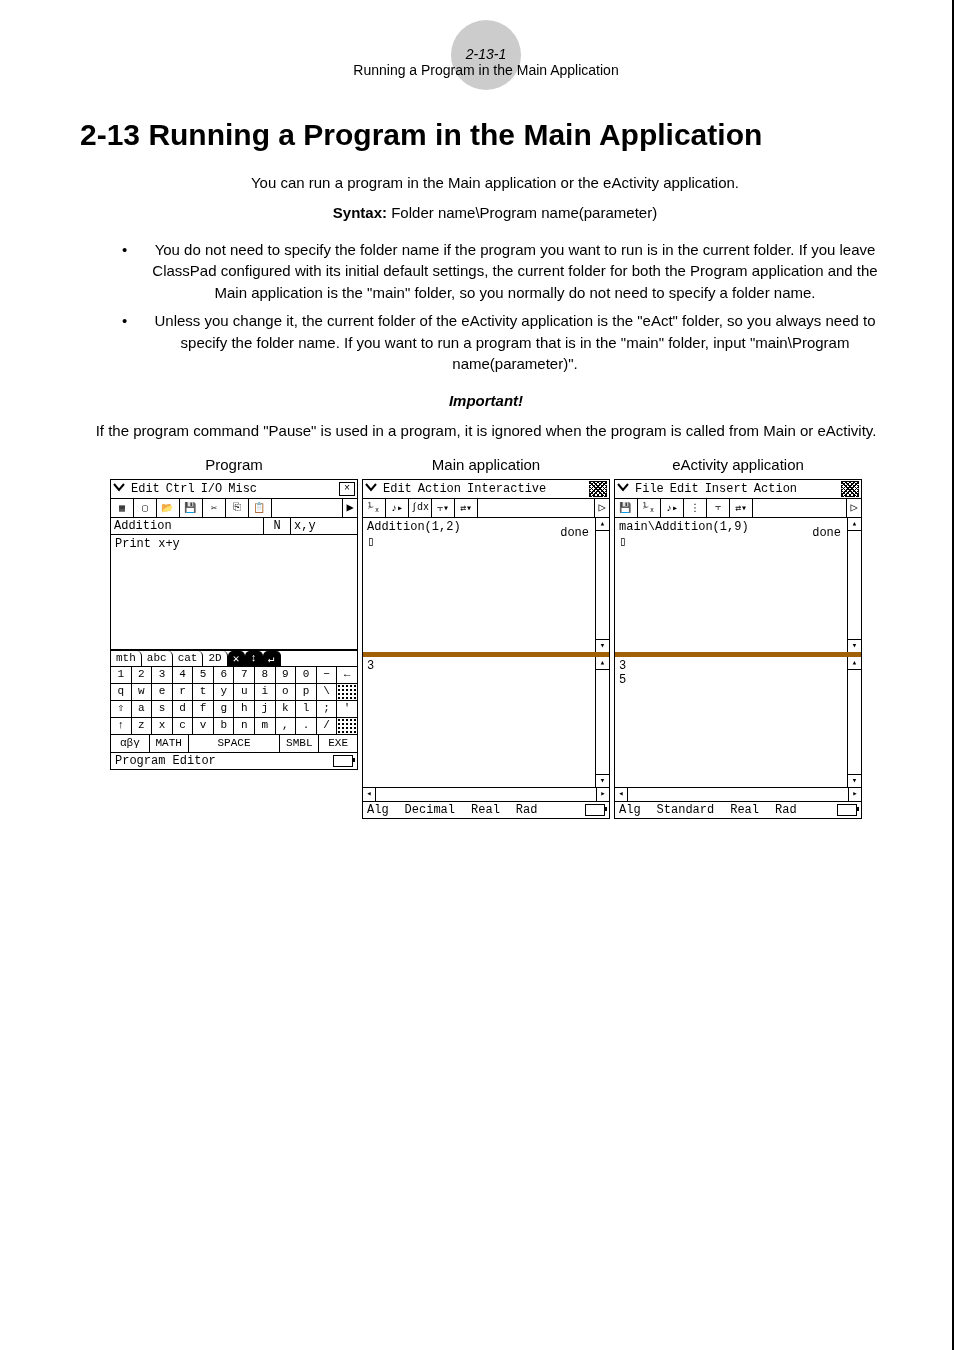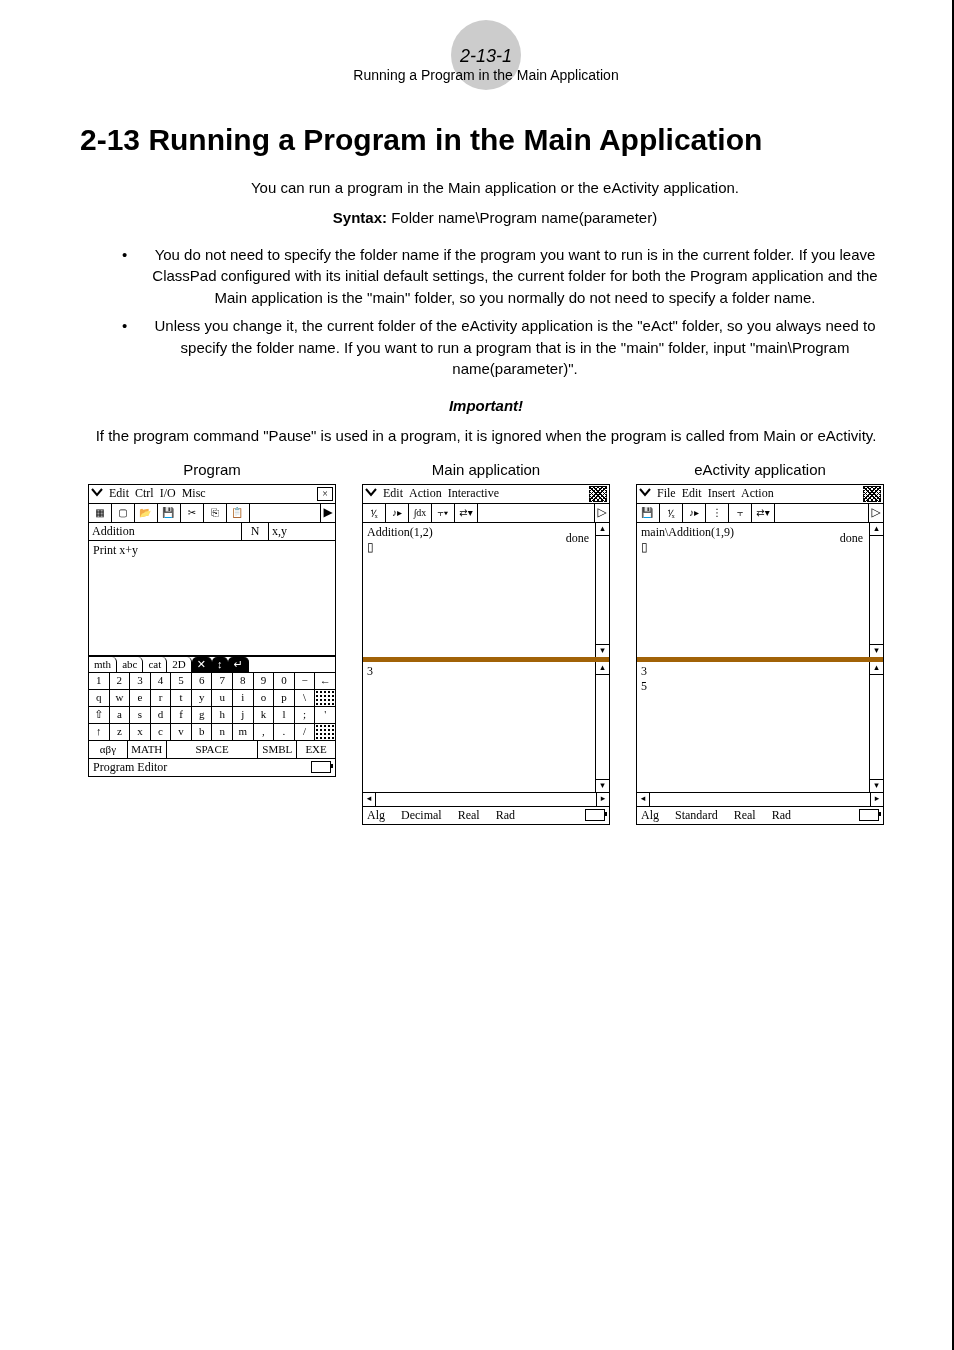--- a/index.html
+++ b/index.html
@@ -30,21 +30,21 @@
     position: absolute;
     left: 50%;
     top: -10px;
     transform: translateX(-50%);
     z-index: 0;
   }
   .header-num {
     position: relative;
     z-index: 1;
     font-style: italic;
-    font-size: 18px;
+    font-size: 14px;
     padding-top: 6px;
   }
   .header-title {
     position: relative;
     z-index: 1;
     font-size: 14px;
   }
   h1 {
     font-size: 30px;
     font-weight: bold;
@@ -68,35 +68,35 @@
     position: relative;
   }
   .bullets li::before {
     content: "•";
     position: absolute;
     left: -16px;
   }
 
   .triptych {
     display: flex;
-    gap: 26px;
+    gap: 4px;
     margin-top: 14px;
     justify-content: center;
   }
   .column {
     width: 248px;
   }
   .col-label {
     text-align: center;
     font-size: 15px;
     margin-bottom: 6px;
   }
   .device {
     border: 1.5px solid #000;
-    font-family: Liberation Serif, serif;
+    font-family: Liberation Mono, monospace;
     font-size: 12px;
     background: #fff;
   }
   .menubar {
     display: flex;
     align-items: center;
     border-bottom: 1px solid #000;
     padding: 1px 2px;
     gap: 6px;
     font-size: 12px;

